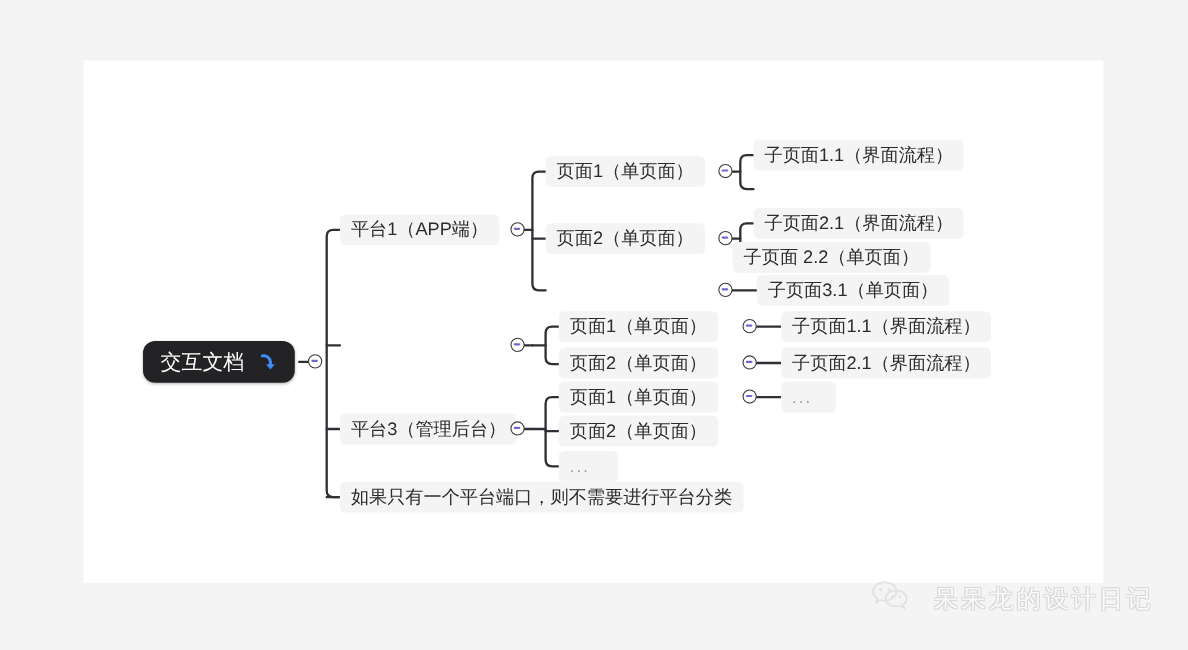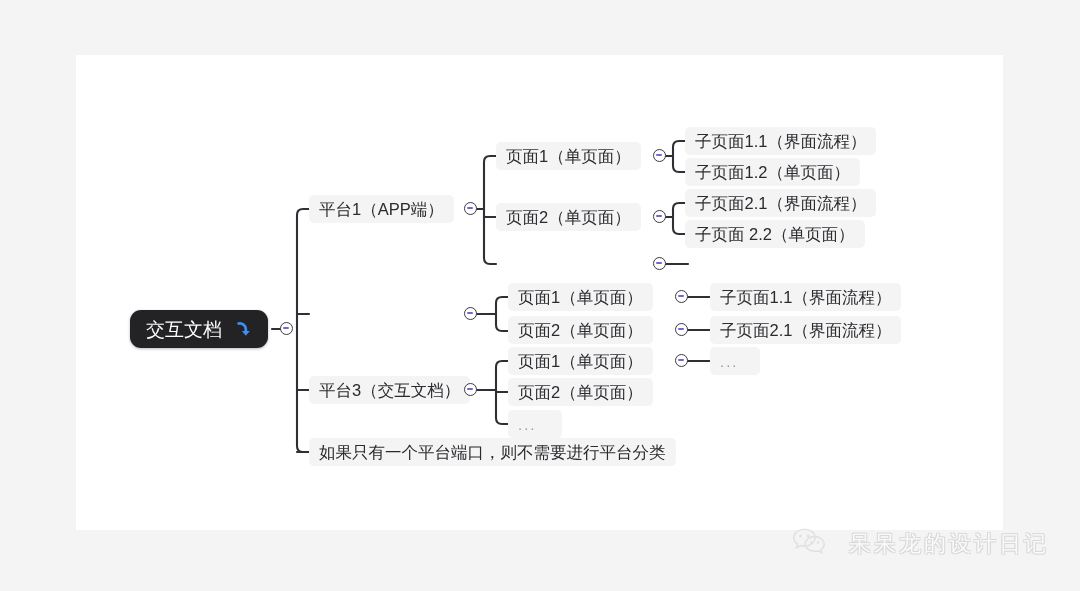--- a/index.html
+++ b/index.html
@@ -171,21 +171,21 @@
     <div class="toggle" style="left:280px; top:322px;"></div>
 
     <div class="node" style="left:309px; top:195px;justify-content:center;">
       <span>平台1（APP端）</span>
     </div>
     <div class="toggle" style="left:464px; top:202px;"></div>
 
     <div class="toggle" style="left:464px; top:307px;"></div>
 
     <div class="node" style="left:309px; top:376px;">
-      <span>平台3（交互文档）</span>
+      <span>平台3（管理后台）</span>
     </div>
     <div class="toggle" style="left:464px; top:383px;"></div>
 
     <div class="node" style="left:309px; top:438px;">
       <span>如果只有一个平台端口，则不需要进行平台分类</span>
     </div>
 
     <div class="node" style="left:496px; top:142px;">
       <span>页面1（单页面）</span>
     </div>
@@ -194,28 +194,28 @@
     <div class="node" style="left:496px; top:203px;">
       <span>页面2（单页面）</span>
     </div>
     <div class="toggle" style="left:653px; top:210px;"></div>
 
     <div class="toggle" style="left:653px; top:257px;"></div>
 
     <div class="node" style="left:685px; top:127px;">
       <span>子页面1.1（界面流程）</span>
     </div>
-    <div class="node" style="left:685px; top:158px;">
-      <span>子页面1.2（单页面）</span>
-    </div>
     <div class="node" style="left:685px; top:189px;">
       <span>子页面2.1（界面流程）</span>
     </div>
-    <div class="node" style="left:685px; top:220px;">
+    <div class="node" style="left:666px; top:220px;">
       <span>子页面 2.2（单页面）</span>
+    </div>
+    <div class="node" style="left:688px; top:250px;">
+      <span>子页面3.1（单页面）</span>
     </div>
 
     <div class="node" style="left:508px; top:283px;">
       <span>页面1（单页面）</span>
     </div>
     <div class="toggle" style="left:675px; top:290px;"></div>
 
     <div class="node" style="left:508px; top:316px;">
       <span>页面2（单页面）</span>
     </div>

